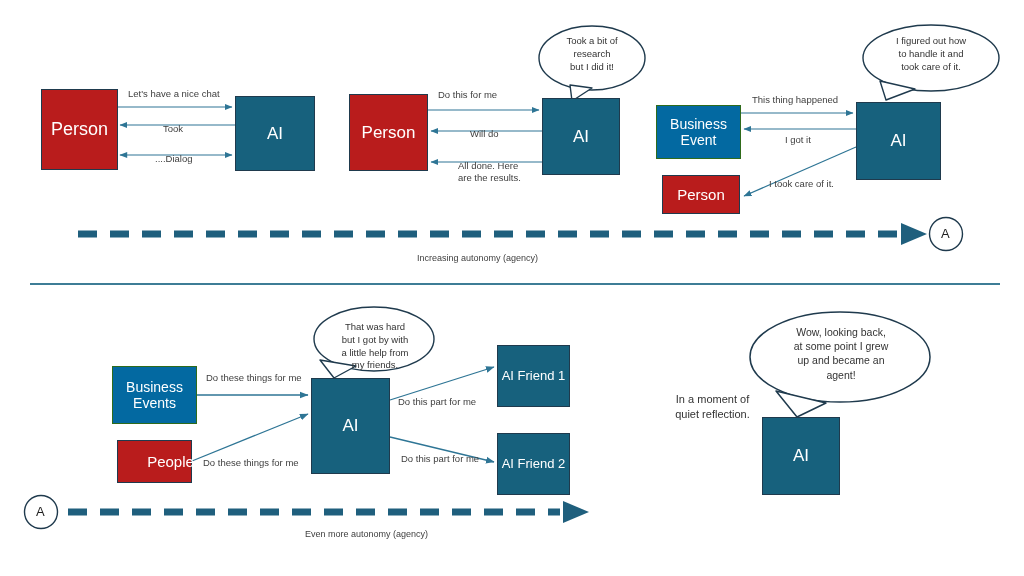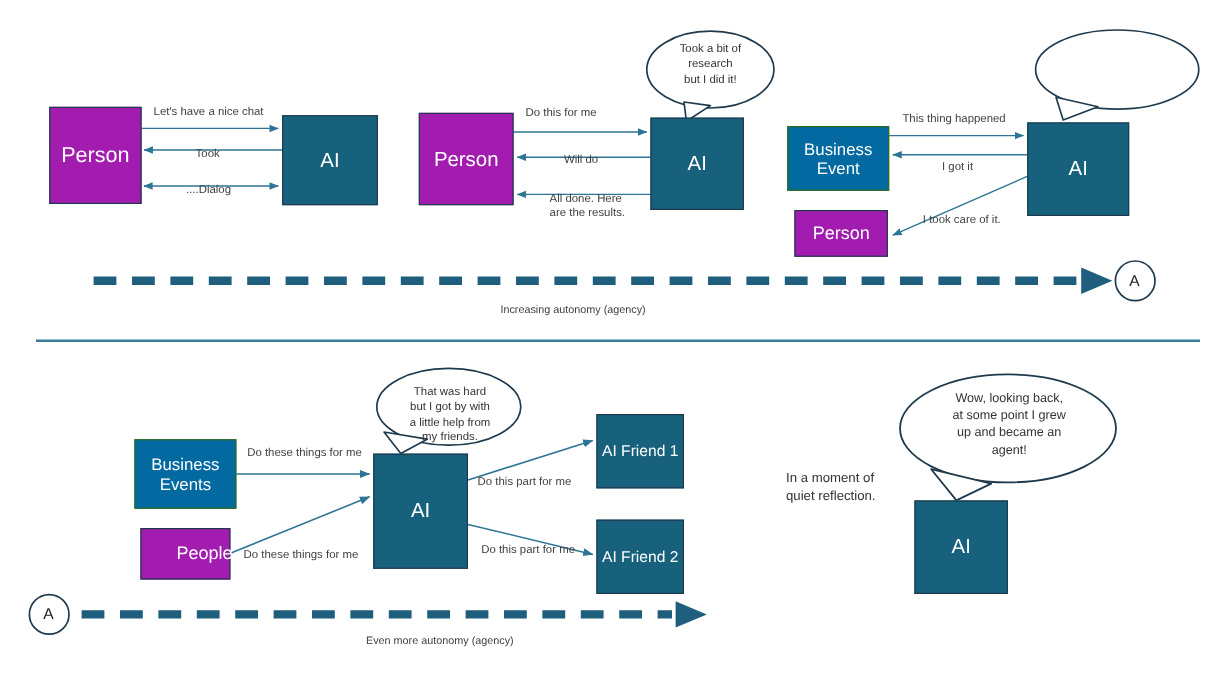--- a/index.html
+++ b/index.html
@@ -15,21 +15,21 @@
   .node{
     position:absolute;
     box-sizing:border-box;
     border:1.5px solid #1f3a4d;
     display:flex;align-items:center;justify-content:center;
     text-align:center;
     color:#ffffff;
     line-height:1.15;
     z-index:3;
   }
-  .node.person{background:#a21caf;}
+  .node.person{background:#b91c1c;}
   .node.ai{background:#17617D;text-align:center;}
   .node.event{background:#0369a1;border-color:#2f6b1b;}
   .lbl{
     position:absolute;
     color:#404040;
     font-size:9.5px;
     line-height:1.25;
     white-space:pre-line;
     z-index:4;
   }
@@ -42,20 +42,21 @@
     white-space:pre-line;
     z-index:6;
   }
   .plain{
     position:absolute;
     color:#333333;
     font-size:11px;
     line-height:1.35;
     white-space:pre-line;
     z-index:4;
+    text-align:center;
   }
   .axis-cap{
     position:absolute;
     color:#404040;
     font-size:9px;
     z-index:4;
   }
   .marker-letter{
     position:absolute;
     color:#1f1f1f;
@@ -168,20 +169,23 @@
   <div class="node event" style="left:656px;top:105px;width:85px;height:54px;font-size:14px;">
     <span style="white-space:pre-line;">Business
 Event</span>
   </div>
   <div class="node person" style="left:662px;top:175px;width:78px;height:39px;font-size:15px;">
     <span>Person</span>
   </div>
   <div class="node ai" style="left:856px;top:102px;width:85px;height:78px;font-size:17px;">
     <span>AI</span>
   </div>
+  <div class="bubbletext" style="left:873px;top:35px;width:116px;">I figured out how
+to handle it and
+took care of it.</div>
   <div class="lbl" style="left:752px;top:94px;">This thing happened</div>
   <div class="lbl" style="left:785px;top:134px;">I got it</div>
   <div class="lbl" style="left:769px;top:178px;">I took care of it.</div>
 
   <div class="axis-cap" style="left:417px;top:253px;">Increasing autonomy (agency)</div>
   <div class="marker-letter" style="left:941px;top:226px;">A</div>
 
   <div class="node event" style="left:112px;top:366px;width:85px;height:58px;font-size:14px;">
     <span style="white-space:pre-line;">Business
 Events</span>

